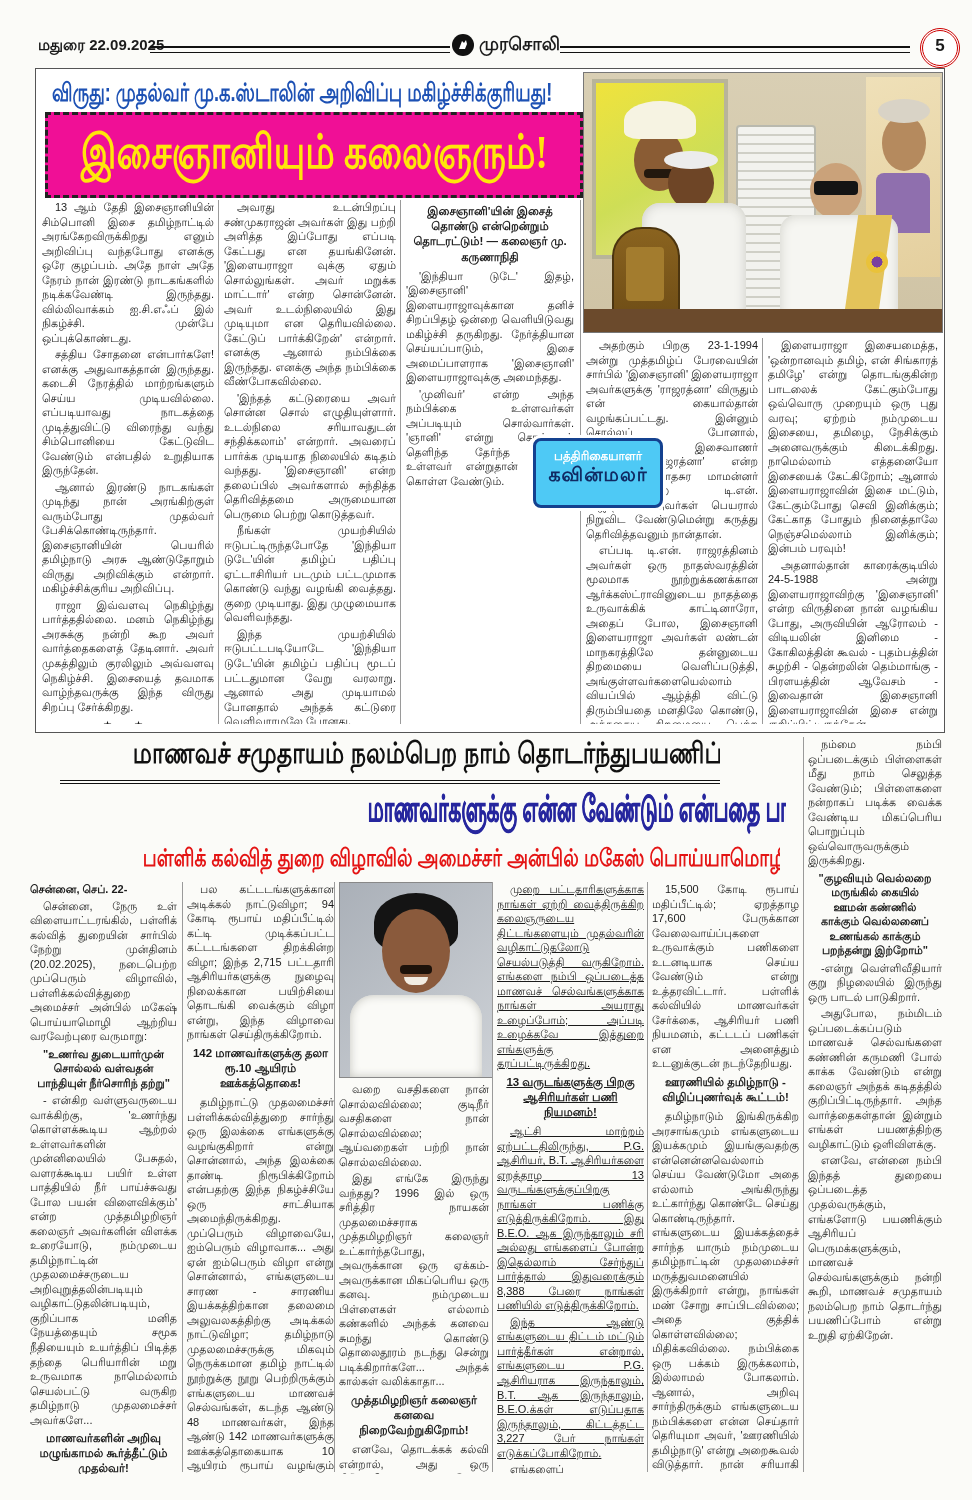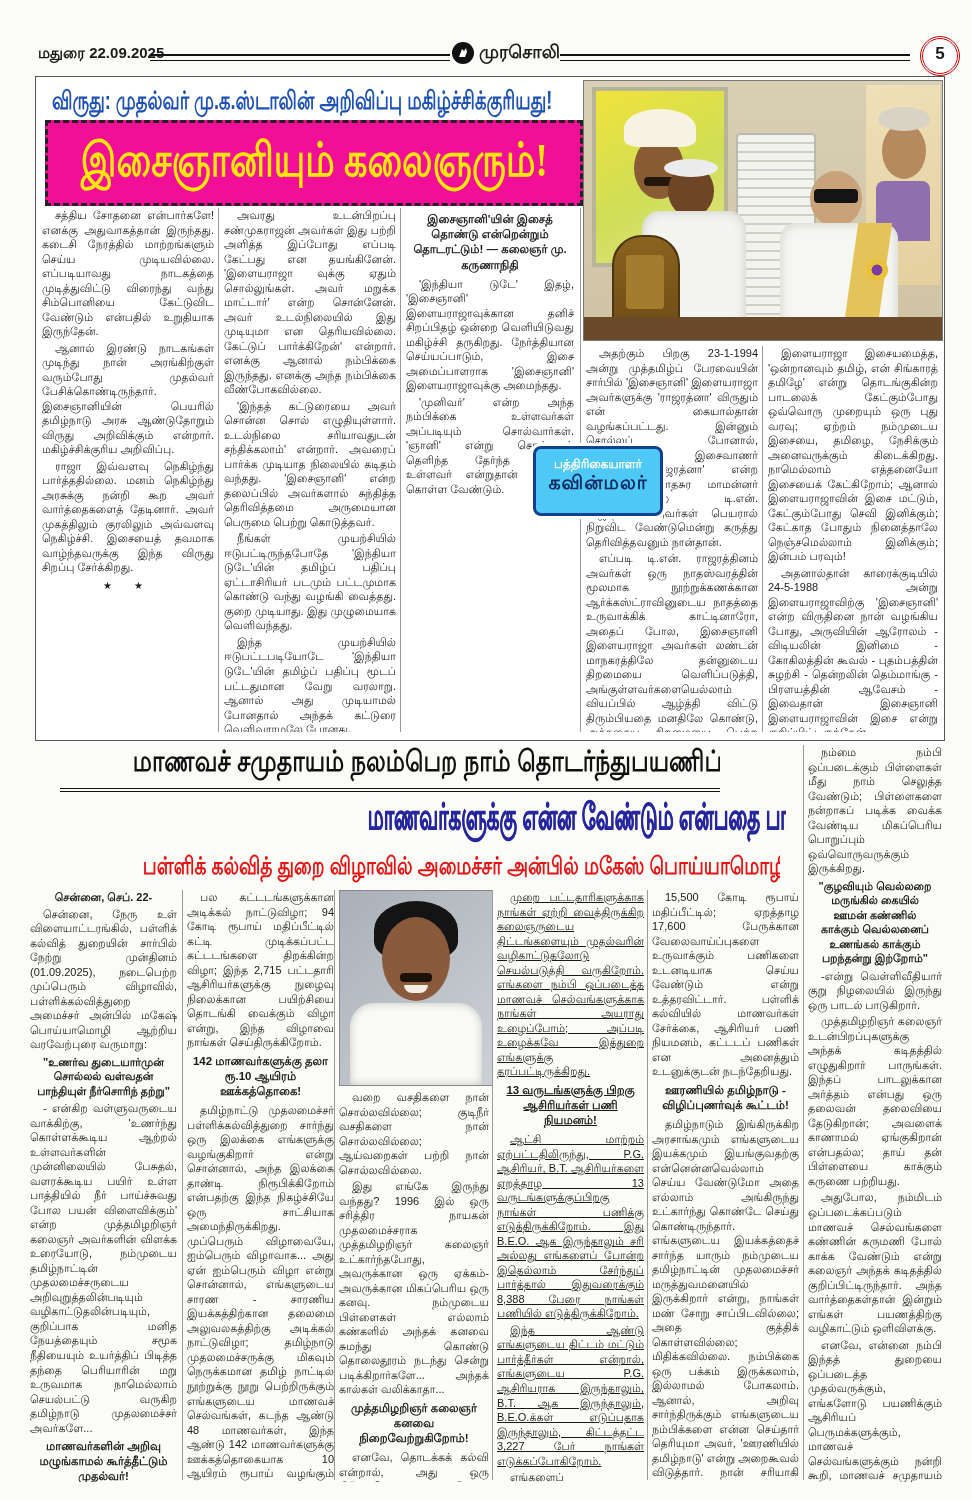--- a/index.html
+++ b/index.html
@@ -1,18 +1,18 @@
 <!DOCTYPE html>
 <html lang="ta"><head>
 <meta charset="utf-8">
 <style>
   html,body{margin:0;padding:0;}
   body{width:972px;height:1500px;position:relative;background:#fbfbf8;
        font-family:"Liberation Sans",sans-serif;color:#1b1b1b;overflow:hidden;}
-  .abs{position:absolute;margin-top:8px;}
+  .abs{position:absolute;}
   
   .hdr-date{left:38px;top:36px;font-weight:bold;font-size:15px;}
   .hdr-rule{height:4px;border-top:2px solid #111;border-bottom:1px solid #111;top:46px;}
   .hdr-masthead{top:34px;font-weight:bold;font-size:18px;}
   .logo-circle{width:22px;height:22px;border-radius:50%;background:#111;display:inline-block;
                vertical-align:middle;margin-right:5px;position:relative;}
   .logo-circle svg{position:absolute;left:3px;top:3px;}
   .pageno{left:920px;top:28px;width:34px;height:34px;border:3px double #c00;border-radius:50%;
           background:#fff;text-align:center;line-height:30px;font-weight:bold;font-size:17px;}
   
@@ -27,21 +27,21 @@
   .photo-top{left:583px;top:72px;width:358px;height:259px;border:1px solid #777;
              background:linear-gradient(#d9cfb4,#cfc3a4);overflow:hidden;}
   .badge{left:533px;top:438px;width:124px;height:64px;background:#4ec9f5;
          border:3px solid #14418f;border-radius:8px;text-align:center;z-index:5;
          box-shadow:0 0 0 3px #fff;}
   .badge .b1{color:#fff;font-size:12px;font-weight:bold;margin-top:8px;}
   .badge .b2{color:#102a63;font-size:19px;font-weight:bold;letter-spacing:1px;}
   
   .col{font-size:11px;line-height:1.32;overflow:hidden;text-align:justify;}
   .blk.p{text-indent:13px;margin:0 0 2px;}
-  .blk.dateline{text-align:center;font-weight:bold;margin:0 0 2px;}
+  .blk.dateline{text-align:left;font-weight:bold;margin:0 0 2px;}
   .blk.subhead{font-weight:bold;text-align:center;text-indent:0;margin:4px 0;font-size:11.5px;}
   .blk.quote{font-weight:bold;text-align:center;text-indent:0;margin:3px 6px;}
   .blk.stars{text-align:center;letter-spacing:10px;margin:4px 0;font-size:10px;}
   .vrule{width:1px;background:#9a9a9a;}
   
   .mid-head{left:60px;top:737px;width:660px;text-align:center;overflow:hidden;
             border-bottom:4px double #111;padding-bottom:6px;}
   .mid-head span{display:inline-block;white-space:nowrap;font-weight:bold;font-size:29px;
                  color:#101010;transform:scale(.82,1);transform-origin:center;}
   .mid-main{left:30px;top:788px;width:756px;height:50px;overflow:hidden;text-align:center;}
@@ -110,20 +110,21 @@
   </div>
   <div class="p-el" style="left:0;top:236px;width:358px;height:23px;background:#6b4a2c;"></div>
 </div>
 
 <div class="abs badge">
   <div class="b1">பத்திரிகையாளர்</div>
   <div class="b2">கவின்மலர்</div>
 </div>
 
 <div class="abs col" style="left:42px;top:200px;width:172px;height:524px;">
+    <div class="blk p">13 ஆம் தேதி இசைஞானியின் சிம்பொனி இசை தமிழ்நாட்டில் அரங்கேறவிருக்கிறது எனும் அறிவிப்பு வந்தபோது எனக்கு ஒரே குழப்பம். அதே நாள் அதே நேரம் நான் இரண்டு நாடகங்களில் நடிக்கவேண்டி இருந்தது. வில்லிவாக்கம் ஐ.சி.எஃப் இல் நிகழ்ச்சி. முன்பே ஒப்புக்கொண்டது.</div>
     <div class="blk p">சத்திய சோதனை என்பார்களே! எனக்கு அதுவாகத்தான் இருந்தது. கடைசி நேரத்தில் மாற்றங்களும் செய்ய முடியவில்லை. எப்படியாவது நாடகத்தை முடித்துவிட்டு விரைந்து வந்து சிம்பொனியை கேட்டுவிட வேண்டும் என்பதில் உறுதியாக இருந்தேன்.</div>
     <div class="blk p">ஆனால் இரண்டு நாடகங்கள் முடிந்து நான் அரங்கிற்குள் வரும்போது முதல்வர் பேசிக்கொண்டிருந்தார். இசைஞானியின் பெயரில் தமிழ்நாடு அரசு ஆண்டுதோறும் விருது அறிவிக்கும் என்றார். மகிழ்ச்சிக்குரிய அறிவிப்பு.</div>
     <div class="blk p">ராஜா இவ்வளவு நெகிழ்ந்து பார்த்ததில்லை. மனம் நெகிழ்ந்து அரசுக்கு நன்றி கூற அவர் வார்த்தைகளைத் தேடினார். அவர் முகத்திலும் குரலிலும் அவ்வளவு நெகிழ்ச்சி. இசையைத் தவமாக வாழ்ந்தவருக்கு இந்த விருது சிறப்பு சேர்க்கிறது.</div>
     <div class="blk stars">★ ★</div>
   </div>
 <div class="abs col" style="left:224px;top:200px;width:172px;height:524px;">
     <div class="blk p">அவரது உடன்பிறப்பு சண்முகராஜன் அவர்கள் இது பற்றி அளித்த இப்போது எப்படி கேட்பது என தயங்கினேன். 'இளையராஜா வுக்கு ஏதும் சொல்லுங்கள். அவர் மறுக்க மாட்டார்' என்ற சொன்னேன். அவர் உடல்நிலையில் இது முடியுமா என தெரியவில்லை. கேட்டுப் பார்க்கிறேன்' என்றார். எனக்கு ஆனால் நம்பிக்கை இருந்தது. எனக்கு அந்த நம்பிக்கை வீண்போகவில்லை.</div>
     <div class="blk p">'இந்தத் கட்டுரையை அவர் சொன்ன சொல் எழுதியுள்ளார். உடல்நிலை சரியாவதுடன் சந்திக்கலாம்' என்றார். அவரைப் பார்க்க முடியாத நிலையில் கடிதம் வந்தது. 'இசைஞானி' என்ற தலைப்பில் அவர்களால் சுந்தித்த தெரிவித்தமை அருமையான பெருமை பெற்று கொடுத்தவர்.</div>
     <div class="blk p">நீங்கள் முயற்சியில் ஈடுபட்டிருந்தபோதே 'இந்தியா டுடே'யின் தமிழ்ப் பதிப்பு ஏட்டாசிரியர் படமும் பட்டமுமாக கொண்டு வந்து வழங்கி வைத்தது. குறை முடியாது. இது முழுமையாக வெளிவந்தது.</div>
     <div class="blk p">இந்த முயற்சியில் ஈடுபட்டபடியோடே 'இந்தியா டுடே'யின் தமிழ்ப் பதிப்பு மூடப் பட்டதுமான வேறு வரலாறு. ஆனால் அது முடியாமல் போனதால் அந்தக் கட்டுரை வெளிவராமலே போனது.</div>
@@ -160,21 +161,21 @@
 <div class="abs photo-bot">
   <div class="p-el" style="left:34px;top:10px;width:84px;height:58px;border-radius:50% 50% 30% 30%;background:#141414;"></div>
   <div class="p-el" style="left:42px;top:26px;width:68px;height:84px;border-radius:50%;background:#8a5a3c;"></div>
   <div class="p-el" style="left:60px;top:82px;width:32px;height:9px;border-radius:4px;background:#1d120a;"></div>
   <div class="p-el" style="left:64px;top:94px;width:24px;height:8px;border-radius:0 0 12px 12px;background:#f2ece2;"></div>
   <div class="p-el" style="left:10px;top:112px;width:132px;height:82px;border-radius:24px 24px 0 0;background:#fafaf7;box-shadow:inset 0 0 10px #c4c4bd;"></div>
 </div>
 
 <div class="abs col" style="left:30px;top:882px;width:147px;height:592px;">
     <div class="blk dateline">சென்னை, செப். 22-</div>
-    <div class="blk p">சென்னை, நேரு உள் விளையாட்டரங்கில், பள்ளிக் கல்வித் துறையின் சார்பில் நேற்று முன்தினம் (01.09.2025), நடைபெற்ற முப்பெரும் விழாவில், பள்ளிக்கல்வித்துறை அமைச்சர் அன்பில் மகேஷ் பொய்யாமொழி ஆற்றிய வரவேற்புரை வருமாறு:</div>
+    <div class="blk p">சென்னை, நேரு உள் விளையாட்டரங்கில், பள்ளிக் கல்வித் துறையின் சார்பில் நேற்று முன்தினம் (20.02.2025), நடைபெற்ற முப்பெரும் விழாவில், பள்ளிக்கல்வித்துறை அமைச்சர் அன்பில் மகேஷ் பொய்யாமொழி ஆற்றிய வரவேற்புரை வருமாறு:</div>
     <div class="blk quote">"உணர்வ துடையார்முன் சொல்லல் வள்வதன் பாந்தியுள் நீர்சொரிந் தற்று"</div>
     <div class="blk p">- என்கிற வள்ளுவருடைய வாக்கிற்கு, 'உணர்ந்து கொள்ளக்கூடிய ஆற்றல் உள்ளவர்களின் முன்னிலையில் பேசுதல், வளரக்கூடிய பயிர் உள்ள பாத்தியில் நீர் பாய்ச்சுவது போல பயன் விளைவிக்கும்' என்ற முத்தமிழறிஞர் கலைஞர் அவர்களின் விளக்க உரையோடு, நம்முடைய தமிழ்நாட்டின் முதலமைச்சருடைய அறிவுறுத்தலின்படியும் வழிகாட்டுதலின்படியும், குறிப்பாக மனித நேயத்தையும் சமூக நீதியையும் உயர்த்திப் பிடித்த தந்தை பெரியாரின் மறு உருவமாக நாமெல்லாம் செயல்பட்டு வருகிற தமிழ்நாடு முதலமைச்சர் அவர்களே...</div>
     <div class="blk subhead">மாணவர்களின் அறிவு மழுங்காமல் கூர்த்தீட்டும் முதல்வர்!</div>
   </div>
 <div class="abs col" style="left:187px;top:882px;width:147px;height:592px;">
     <div class="blk p">பல கட்டடங்களுக்கான அடிக்கல் நாட்டுவிழா; 94 கோடி ரூபாய் மதிப்பீட்டில் கட்டி முடிக்கப்பட்ட கட்டடங்களை திறக்கின்ற விழா; இந்த 2,715 பட்டதாரி ஆசிரியர்களுக்கு நுழைவு நிலைக்கான பயிற்சியை தொடங்கி வைக்கும் விழா என்று, இந்த விழாவை நாங்கள் செய்திருக்கிறோம்.</div>
     <div class="blk subhead">142 மாணவர்களுக்கு தலா ரூ.10 ஆயிரம் ஊக்கத்தொகை!</div>
     <div class="blk p">தமிழ்நாட்டு முதலமைச்சர் பள்ளிக்கல்வித்துறை சார்ந்து ஒரு இலக்கை எங்களுக்கு வழங்குகிறார் என்று சொன்னால், அந்த இலக்கை தாண்டி நிரூபிக்கிறோம் என்பதற்கு இந்த நிகழ்ச்சியே ஒரு சாட்சியாக அமைந்திருக்கிறது. முப்பெரும் விழாவையே, ஐம்பெரும் விழாவாக... அது ஏன் ஐம்பெரும் விழா என்று சொன்னால், எங்களுடைய சாரண - சாரணிய இயக்கத்திற்கான தலைமை அலுவலகத்திற்கு அடிக்கல் நாட்டுவிழா; தமிழ்நாடு முதலமைச்சருக்கு மிகவும் நெருக்கமான தமிழ் நாட்டில் நூற்றுக்கு நூறு பெற்றிருக்கும் எங்களுடைய மாணவச் செல்வங்கள், கடந்த ஆண்டு 48 மாணவர்கள், இந்த ஆண்டு 142 மாணவர்களுக்கு ஊக்கத்தொகையாக 10 ஆயிரம் ரூபாய் வழங்கும் விழா என்று, இதை ஒரு ஐம்பெரும் விழாவாக இன்றைக்கு நாங்கள் நடத்திக் கொண்டிருக்கிறோம்.</div>
   </div>
 <div class="abs col" style="left:339px;top:1082px;width:150px;height:392px;">
@@ -192,21 +193,20 @@
   </div>
 <div class="abs col" style="left:652px;top:882px;width:147px;height:592px;">
     <div class="blk p">15,500 கோடி ரூபாய் மதிப்பீட்டில்; ஏறத்தாழ 17,600 பேருக்கான வேலைவாய்ப்புகளை உருவாக்கும் பணிகளை உடனடியாக செய்ய வேண்டும் என்று உத்தரவிட்டார். பள்ளிக் கல்வியில் மாணவர்கள் சேர்க்கை, ஆசிரியர் பணி நியமனம், கட்டடப் பணிகள் என அனைத்தும் உடனுக்குடன் நடந்தேறியது.</div>
     <div class="blk subhead">ஊரணியில் தமிழ்நாடு - விழிப்புணர்வுக் கூட்டம்!</div>
     <div class="blk p">தமிழ்நாடும் இங்கிருக்கிற அரசாங்கமும் எங்களுடைய இயக்கமும் இயங்குவதற்கு என்னென்னவெல்லாம் செய்ய வேண்டுமோ அதை எல்லாம் அங்கிருந்து உட்கார்ந்து கொண்டே செய்து கொண்டிருந்தார். எங்களுடைய இயக்கத்தைச் சார்ந்த யாரும் நம்முடைய தமிழ்நாட்டின் முதலமைச்சர் மருத்துவமனையில் இருக்கிறார் என்று, நாங்கள் மண் சோறு சாப்பிடவில்லை; அதை குத்திக் கொள்ளவில்லை; மிதிக்கவில்லை. நம்பிக்கை ஒரு பக்கம் இருக்கலாம், இல்லாமல் போகலாம். ஆனால், அறிவு சார்ந்திருக்கும் எங்களுடைய நம்பிக்களை என்ன செய்தார் தெரியுமா அவர், 'ஊரணியில் தமிழ்நாடு' என்று அறைகூவல் விடுத்தார். நான் சரியாகி வந்து விடுவேன் என்று, ஒவ்வொரு இயக்கத்தைச் சார்ந்த...</div>
   </div>
 <div class="abs col" style="left:808px;top:737px;width:134px;height:737px;">
     <div class="blk p">நம்மை நம்பி ஒப்படைக்கும் பிள்ளைகள் மீது நாம் செலுத்த வேண்டும்; பிள்ளைகளை நன்றாகப் படிக்க வைக்க வேண்டிய மிகப்பெரிய பொறுப்பும் ஒவ்வொருவருக்கும் இருக்கிறது.</div>
     <div class="blk quote">"குழவியும் வெல்லறை மருங்கில் கையில் ஊமன் கண்ணில் காக்கும் வெல்லனைப் உணங்கல் காக்கும் பறந்தன்று இற்றோம்"</div>
     <div class="blk p">-என்று வெள்ளிவீதியார் குறு நிழலையில் இருந்து ஒரு பாடல் பாடுகிறார்.</div>
-    <div class="blk p">முத்தமிழறிஞர் கலைஞர் உடன்பிறப்புகளுக்கு அந்தக் கடிதத்தில் எழுதுகிறார் பாருங்கள். இந்தப் பாடலுக்கான அர்த்தம் என்பது ஒரு தலைவன் தலைவியை தேடுகிறான்; அவளைக் காணாமல் ஏங்குகிறான் என்பதல்ல; தாய் தன் பிள்ளையை காக்கும் கருணை பற்றியது.</div>
     <div class="blk p">அதுபோல, நம்மிடம் ஒப்படைக்கப்படும் மாணவச் செல்வங்களை கண்ணின் கருமணி போல் காக்க வேண்டும் என்று கலைஞர் அந்தக் கடிதத்தில் குறிப்பிட்டிருந்தார். அந்த வார்த்தைகள்தான் இன்றும் எங்கள் பயணத்திற்கு வழிகாட்டும் ஒளிவிளக்கு.</div>
     <div class="blk p">எனவே, என்னை நம்பி இந்தத் துறையை ஒப்படைத்த முதல்வருக்கும், எங்களோடு பயணிக்கும் ஆசிரியப் பெருமக்களுக்கும், மாணவச் செல்வங்களுக்கும் நன்றி கூறி, மாணவச் சமுதாயம் நலம்பெற நாம் தொடர்ந்து பயணிப்போம் என்று உறுதி ஏற்கிறேன்.</div>
   </div>
 
 <div class="abs vrule" style="left:182px;top:882px;height:590px;"></div>
 <div class="abs vrule" style="left:334px;top:882px;height:590px;"></div>
 <div class="abs vrule" style="left:492px;top:882px;height:590px;"></div>
 <div class="abs vrule" style="left:647px;top:882px;height:590px;"></div>
 <div class="abs vrule" style="left:803px;top:737px;height:735px;"></div>
 

